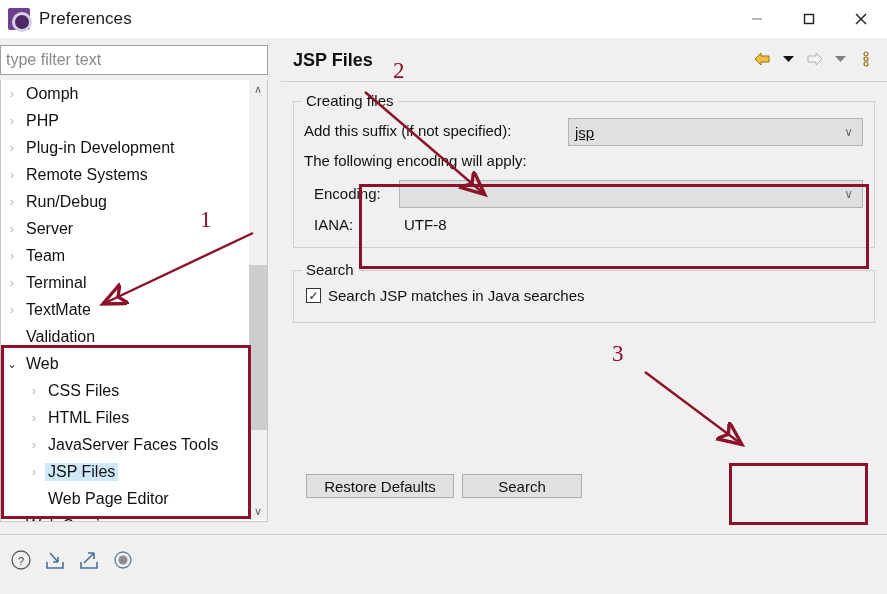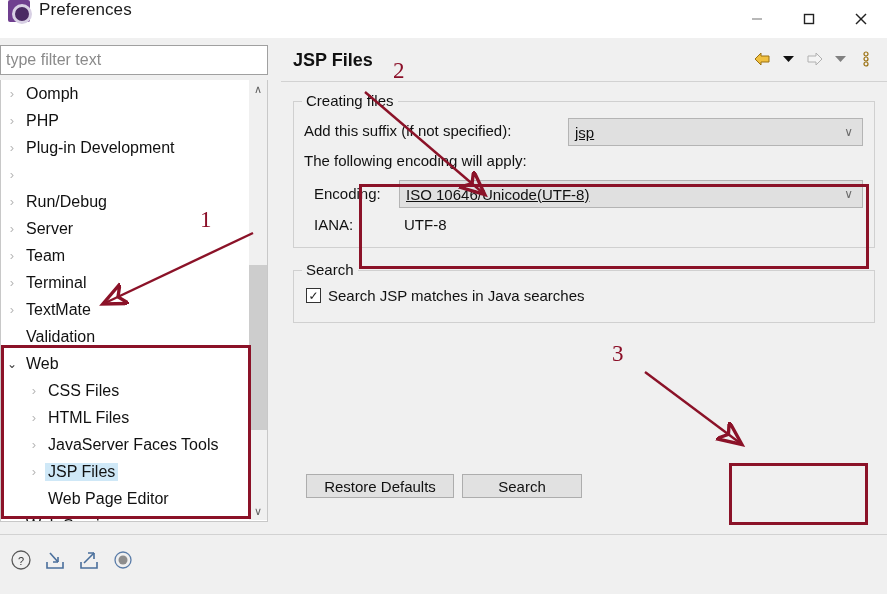--- a/index.html
+++ b/index.html
@@ -12,21 +12,21 @@
     font-size: 15px;
     color: #000;
     overflow: hidden;
     position: relative;
   }
 
   
   .titlebar {
     position:absolute; left:0; top:0; width:887px; height:38px;
     background:#ffffff;
-    display:flex; align-items:flex-start;
+    display:flex; align-items:center;
   }
   .title-icon {
     width:22px; height:22px; margin-left:8px; margin-right:9px;
     background:#6f3f8f;
     border-radius:2px;
     position:relative;
     flex:0 0 auto;
   }
   .title-icon::after{
     content:""; position:absolute; left:4px; top:4px; width:14px; height:14px;
@@ -203,20 +203,21 @@
       <div class="tree-item">
         <span class="tree-arrow ">›</span>
         <span class="tree-label">PHP</span>
       </div>
       <div class="tree-item">
         <span class="tree-arrow ">›</span>
         <span class="tree-label">Plug-in Development</span>
       </div>
       <div class="tree-item">
         <span class="tree-arrow ">›</span>
+        <span class="tree-label">Remote Systems</span>
       </div>
       <div class="tree-item">
         <span class="tree-arrow ">›</span>
         <span class="tree-label">Run/Debug</span>
       </div>
       <div class="tree-item">
         <span class="tree-arrow ">›</span>
         <span class="tree-label">Server</span>
       </div>
       <div class="tree-item">
@@ -319,21 +320,20 @@
     </div>
 
     <div class="row" style="left:10px; top:50px;">
       <span class="lbl">The following encoding will apply:</span>
     </div>
 
     <div class="row" style="left:20px; top:83px;">
       <span class="lbl">Encoding:</span>
     </div>
     <div class="combo" style="position:absolute; left:105px; top:78px; width:464px;">
-      <span>ISO 10646/Unicode(UTF-8)</span>
       <span class="chev">∨</span>
     </div>
 
     <div class="row" style="left:20px; top:114px;">
       <span class="lbl">IANA:</span>
     </div>
     <div class="row" style="left:110px; top:114px;">
       <span class="lbl">UTF-8</span>
     </div>
   </div>

